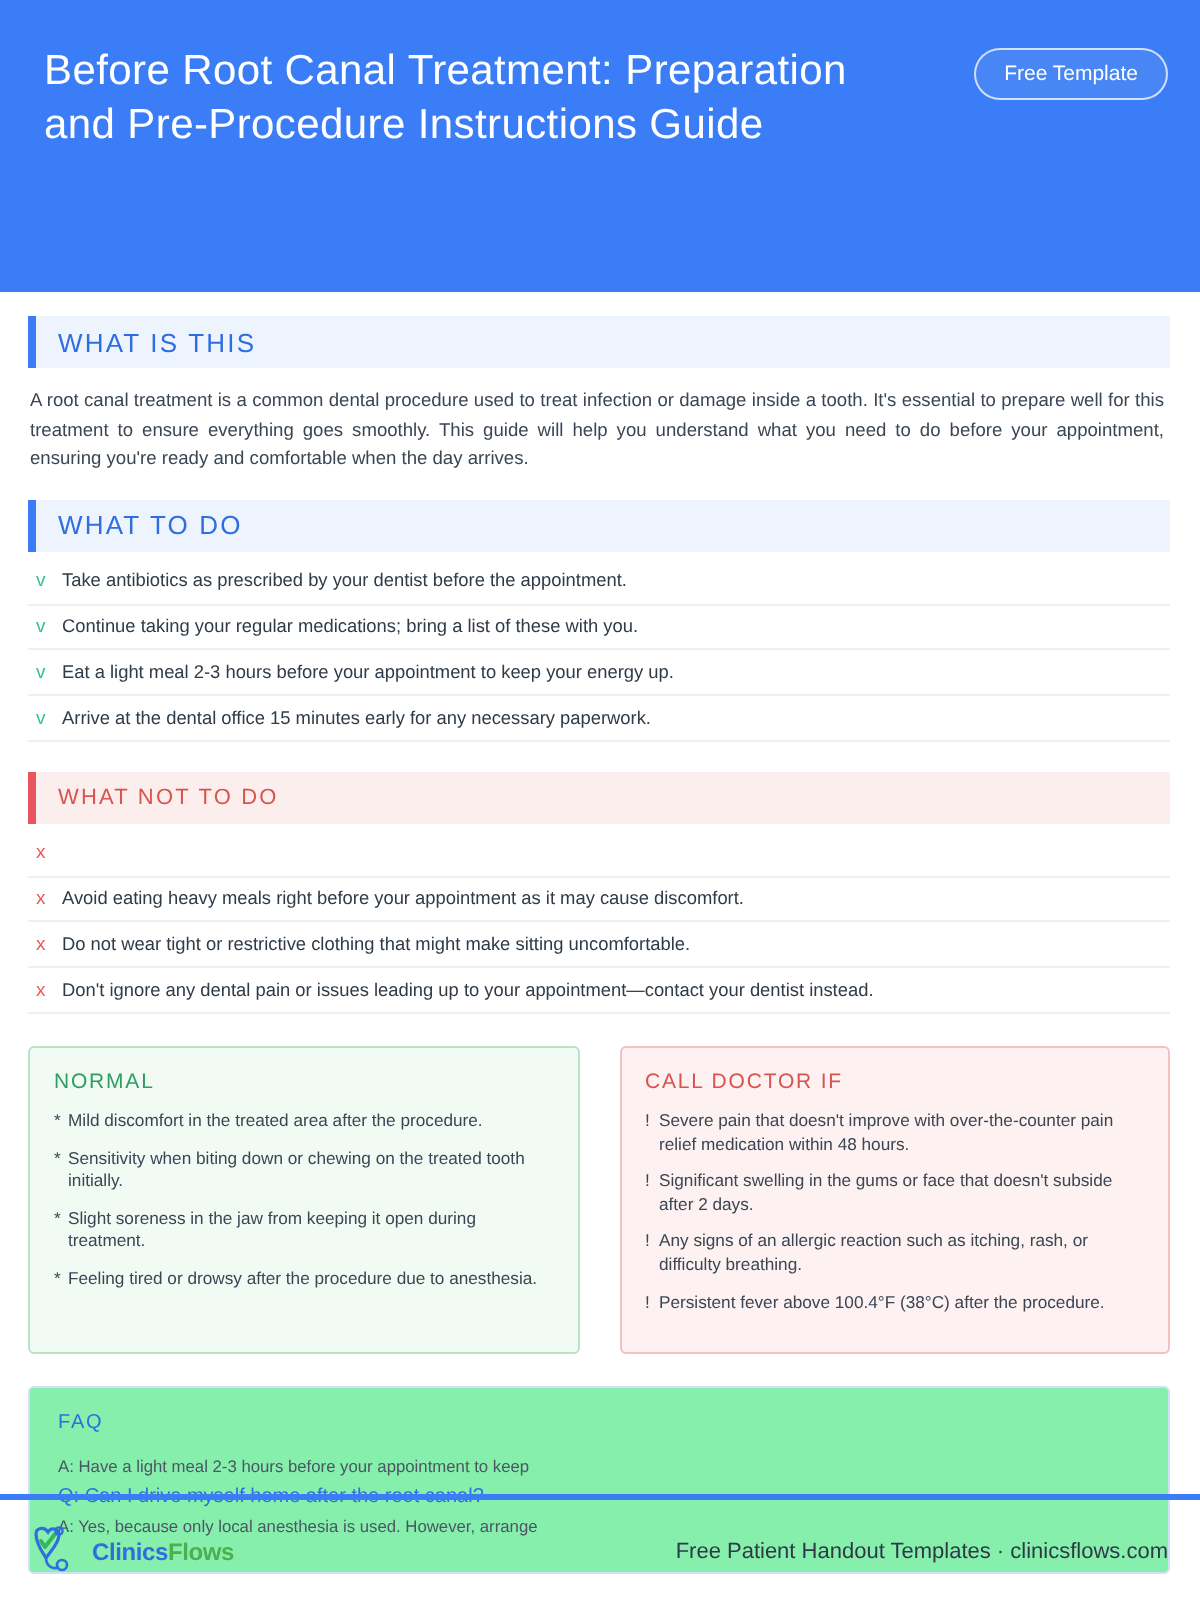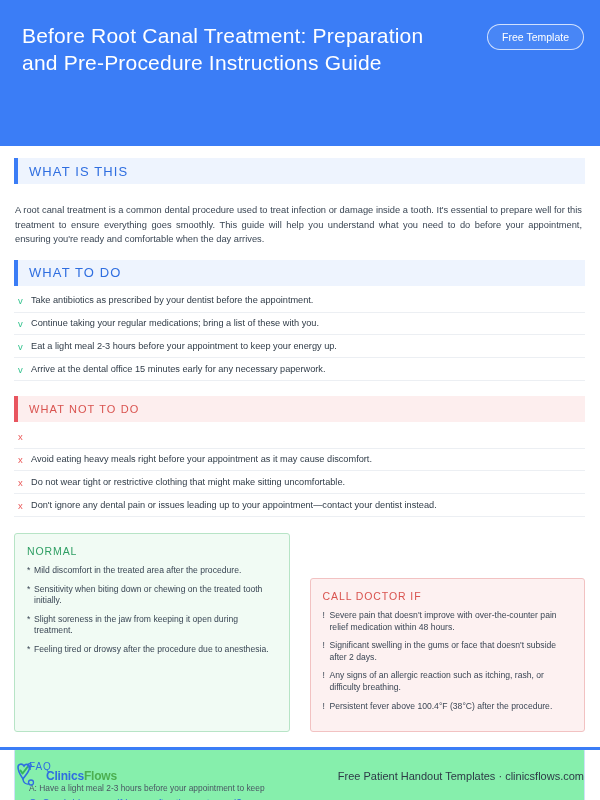--- a/index.html
+++ b/index.html
@@ -55,21 +55,21 @@
   .band .band-label {
     font-size: 12.5px;
     letter-spacing: 1.1px;
     padding-left: 11px;
   }
   .band.blue .band-label { color: #2f6ee0; font-size: 13px; }
   .band.red  .band-label { color: #d9534f; font-size: 11px; padding-left: 11px; }
 
   
   .intro {
-    margin: 19px 18px 0 15px;
+    margin: 9px 18px 0 15px;
     font-size: 9.3px;
     line-height: 14.6px;
     color: #3a4654;
     text-align: justify;
   }
 
   
   .list { margin: 4px 15px 0 14px; }
   .list-item {
     display: flex;
@@ -95,21 +95,21 @@
     gap: 20px;
     margin: 16px 15px 0 14px;
   }
   .box {
     flex: 1 1 0;
     border-radius: 3px;
     padding: 11px 12px 12px 12px;
     min-height: 136px;
   }
   .box.normal { background: #f1fbf4; border: 1px solid #b7e4c6; }
-  .box.danger { background: #fdf1f1; border: 1px solid #f2c2c2; margin-top: 45px; }
+  .box.danger { background: #fdf1f1; border: 1px solid #f2c2c2; }
   .box-title {
     font-size: 10.5px;
     letter-spacing: 0.9px;
     margin-bottom: 8px;
   }
   .box.normal .box-title { color: #2e9e63; }
   .box.danger .box-title { color: #d9534f; }
   .box-item {
     display: flex;
     font-size: 8.6px;
@@ -277,20 +277,21 @@
         <span class="b-mark">!</span>
         <span>Persistent fever above 100.4°F (38°C) after the procedure.</span>
       </div>
     </div>
   </div>
 
   <div class="faq">
     <div class="faq-title">FAQ</div>
     <div class="faq-a">A: Have a light meal 2-3 hours before your appointment to keep</div>
     <div class="faq-q">Q: Can I drive myself home after the root canal?</div>
+    <div class="faq-a">A: Yes, because only local anesthesia is used. However, arrange</div>
   </div>
 
   <div class="footer-rule"></div>
   <div class="footer">
     <div class="brand">
       <svg class="brand-logo" viewBox="0 0 60 56">
         <path d="M8 10 C8 4, 16 2, 20 8 C23 3, 31 4, 31 11 C31 20, 20 30, 18 34 C15 29, 8 20, 8 10 Z" fill="none" stroke="#2f6ee0" stroke-width="3.2"></path>
         <path d="M13 17 L17 23 L27 10" fill="none" stroke="#35b55f" stroke-width="4" stroke-linecap="round" stroke-linejoin="round"></path>
         <path d="M18 34 C18 42, 25 46, 31 43" fill="none" stroke="#2f6ee0" stroke-width="2.6"></path>
         <circle cx="34" cy="41" r="5" fill="none" stroke="#2f6ee0" stroke-width="2.6"></circle>

